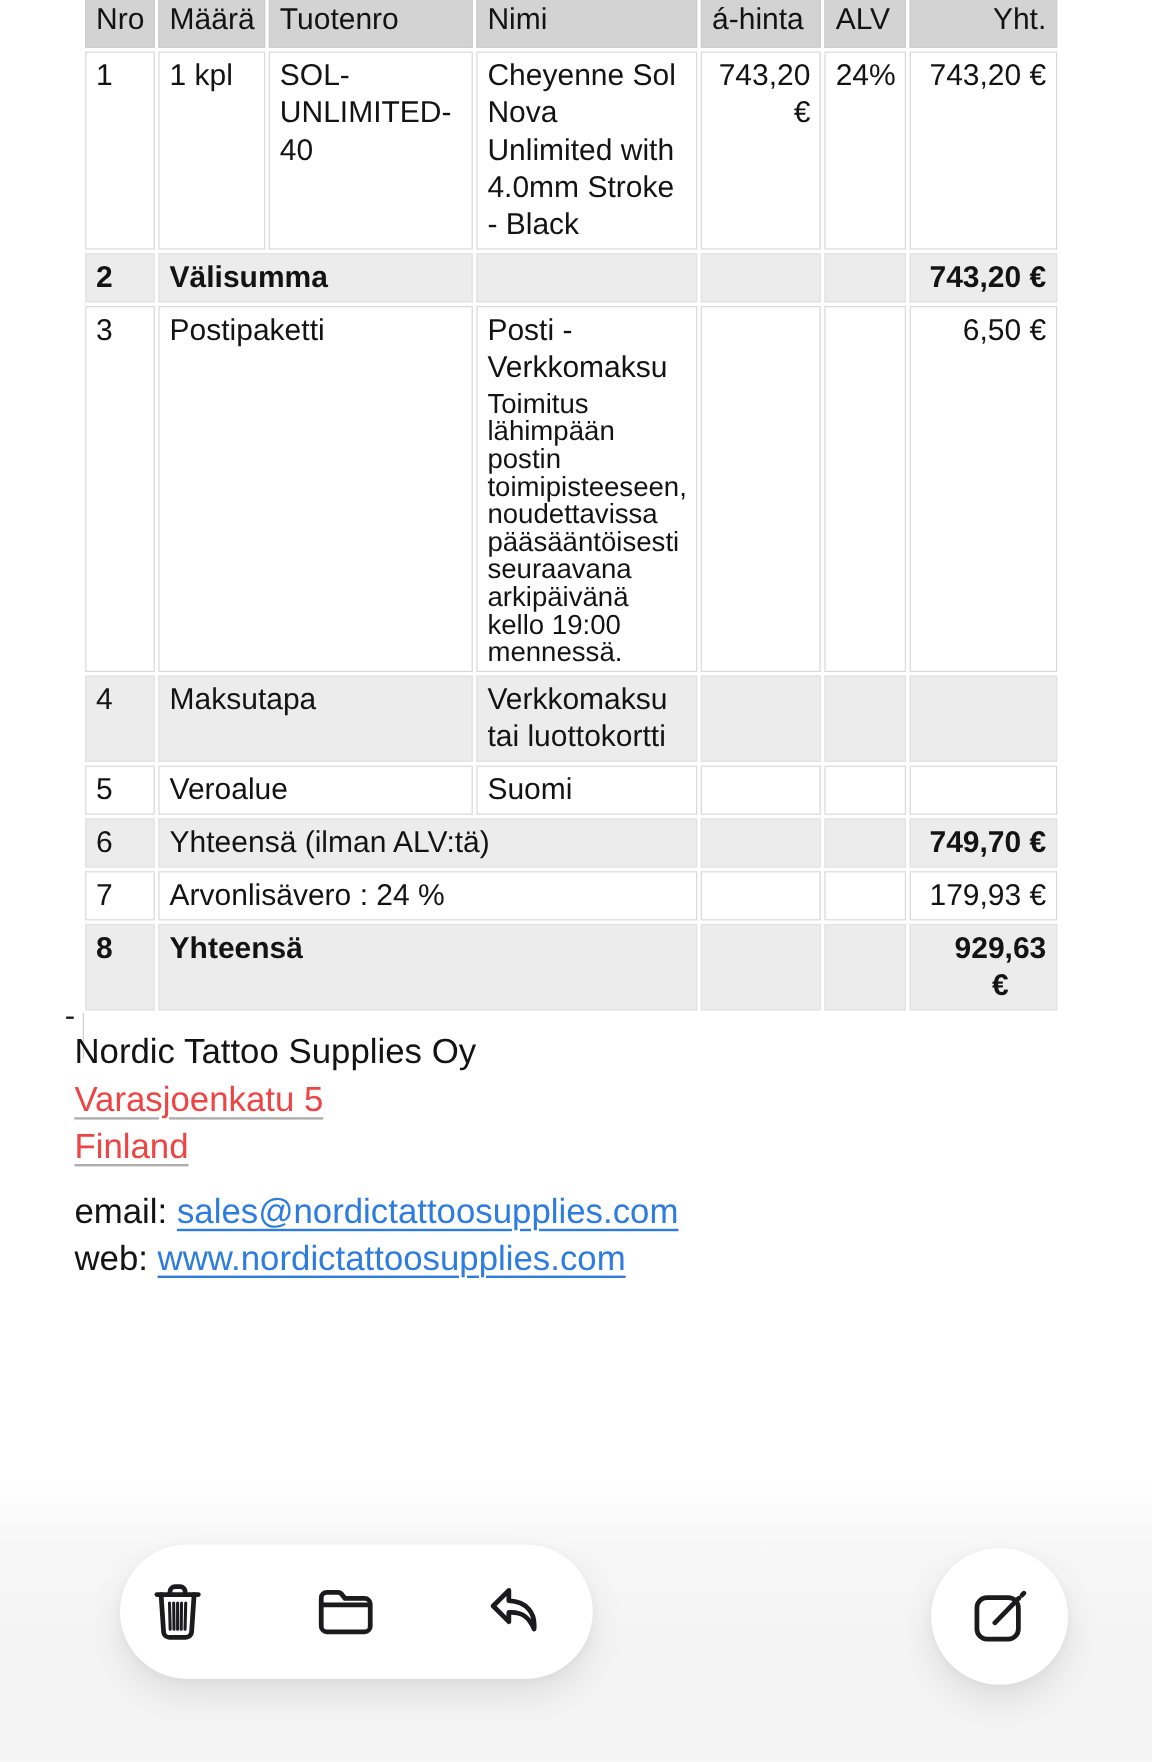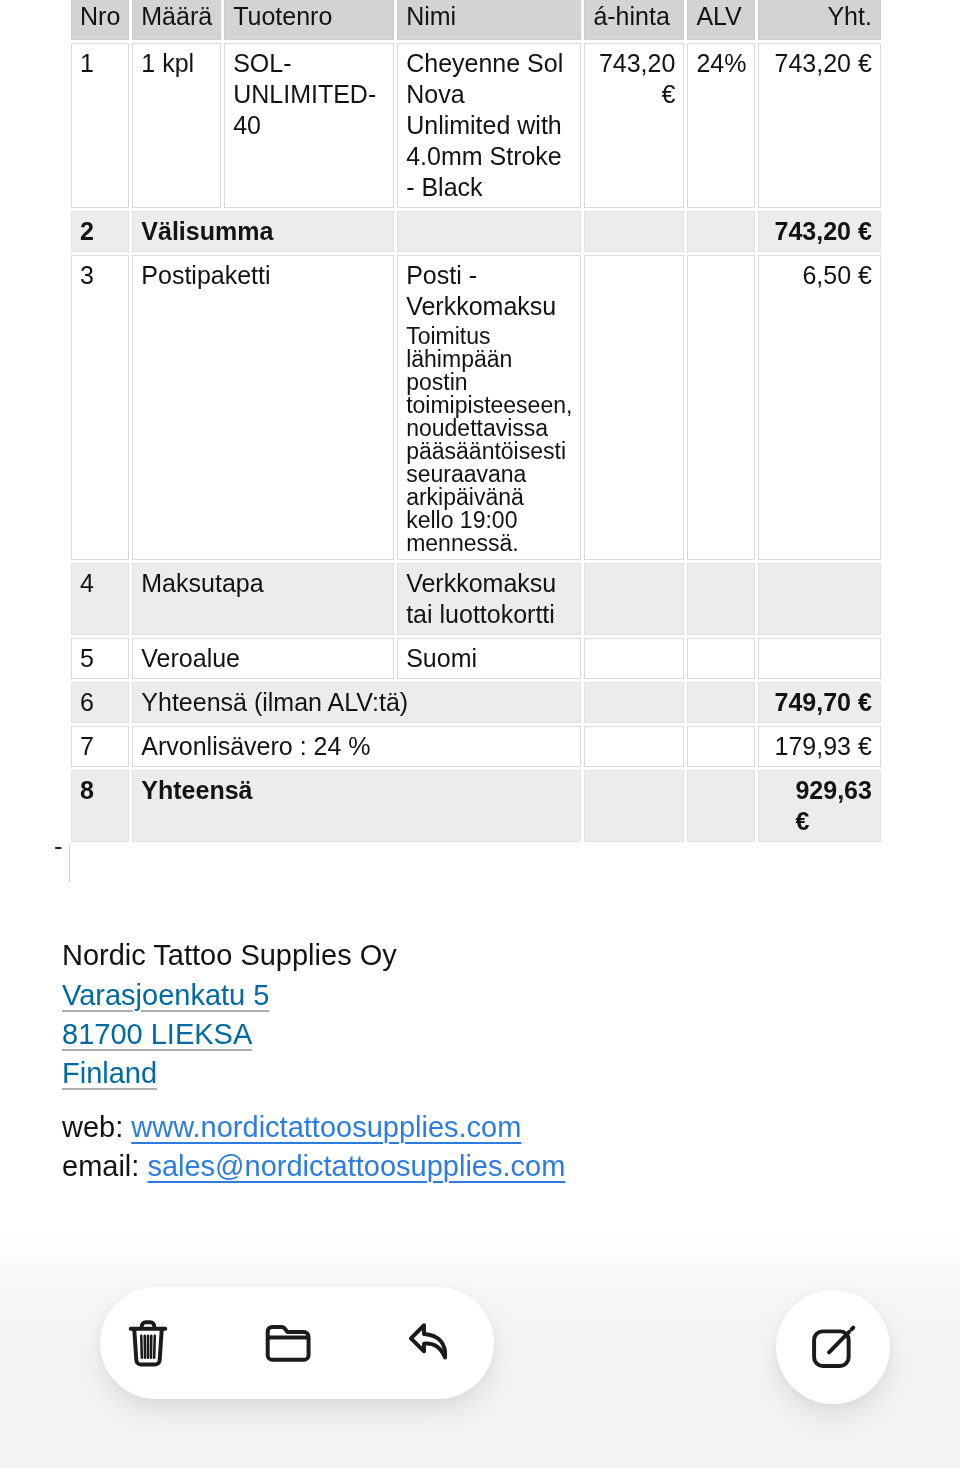--- a/index.html
+++ b/index.html
@@ -31,25 +31,25 @@
   th.r{text-align:right;}
   td{background:#ffffff;}
   tr.shaded td{background:var(--row-gray);border-color:#e2e2e2;}
   td.b,th.b{font-weight:700;}
   .sub{font-size:23px;line-height:23px;margin-top:3px;}
   
   .after-table{position:relative;height:42px;}
   .dash{position:absolute;left:-14px;top:-14px;font-size:26px;color:#222;}
   .vline{position:absolute;left:1px;top:-1px;width:1px;height:38px;background:#cfcfcf;}
   
-  .signature{position:absolute;left:62px;top:936px;font-size:29px;line-height:39px;}
+  .signature{position:absolute;left:62px;top:858px;font-size:29px;line-height:39px;}
   .sig-line{margin:0;}
   .company{margin-bottom:1px;}
   .gray-link{
-    color:#0369a1;text-decoration:underline;
+    color:#ef4444;text-decoration:underline;
     text-decoration-color:var(--underline-gray);
     text-decoration-thickness:2px;text-underline-offset:5px;
   }
   .blue-link{
     color:var(--link-blue);text-decoration:underline;
     text-decoration-color:var(--link-blue);
     text-decoration-thickness:2px;text-underline-offset:5px;
     cursor:pointer;
   }
   .contact-block{margin-top:15px;}
@@ -244,45 +244,44 @@
           </td>
           <td colspan="3" class="b">
             <div>Yhteensä</div>
           </td>
           <td>
             <div></div>
           </td>
           <td>
             <div></div>
           </td>
-          <td class="b" style="text-align: left; padding-left: 36px;">
+          <td class="b" style="text-align: center; padding-left: 36px;">
             <div>929,63 €</div>
           </td>
         </tr>
       </tbody>
   </table>
   <div class="after-table">
     <span class="dash">-</span>
     <div class="vline"></div>
   </div>
 </div>
 
 <div class="signature">
   <div class="sig-line company">Nordic Tattoo Supplies Oy</div>
   <div class="sig-line"><span class="gray-link">Varasjoenkatu 5</span></div>
-  <div class="sig-line"><span class="gray-link">81700 LIEKSA</span></div>
   <div class="sig-line"><span class="gray-link">Finland</span></div>
   <div class="contact-block">
     <div class="sig-line">
+      <span>email:</span>
+      <span class="blue-link">sales@nordictattoosupplies.com</span>
+    </div>
+    <div class="sig-line">
       <span>web:</span>
       <span class="blue-link">www.nordictattoosupplies.com</span>
-    </div>
-    <div class="sig-line">
-      <span>email:</span>
-      <span class="blue-link">sales@nordictattoosupplies.com</span>
     </div>
   </div>
 </div>
 
 <div class="bottom-zone">
   <div class="pill">
     <button class="tb">
       <svg width="56" height="56" viewBox="0 0 24 24" fill="none" stroke="currentColor" stroke-width="1.7" stroke-linecap="round" stroke-linejoin="round">
         <path d="M4.6 5.9h14.8"></path>
         <path d="M9.3 5.7v-.8c0-1 .8-1.8 1.8-1.8h1.8c1 0 1.8.8 1.8 1.8v.8"></path>

